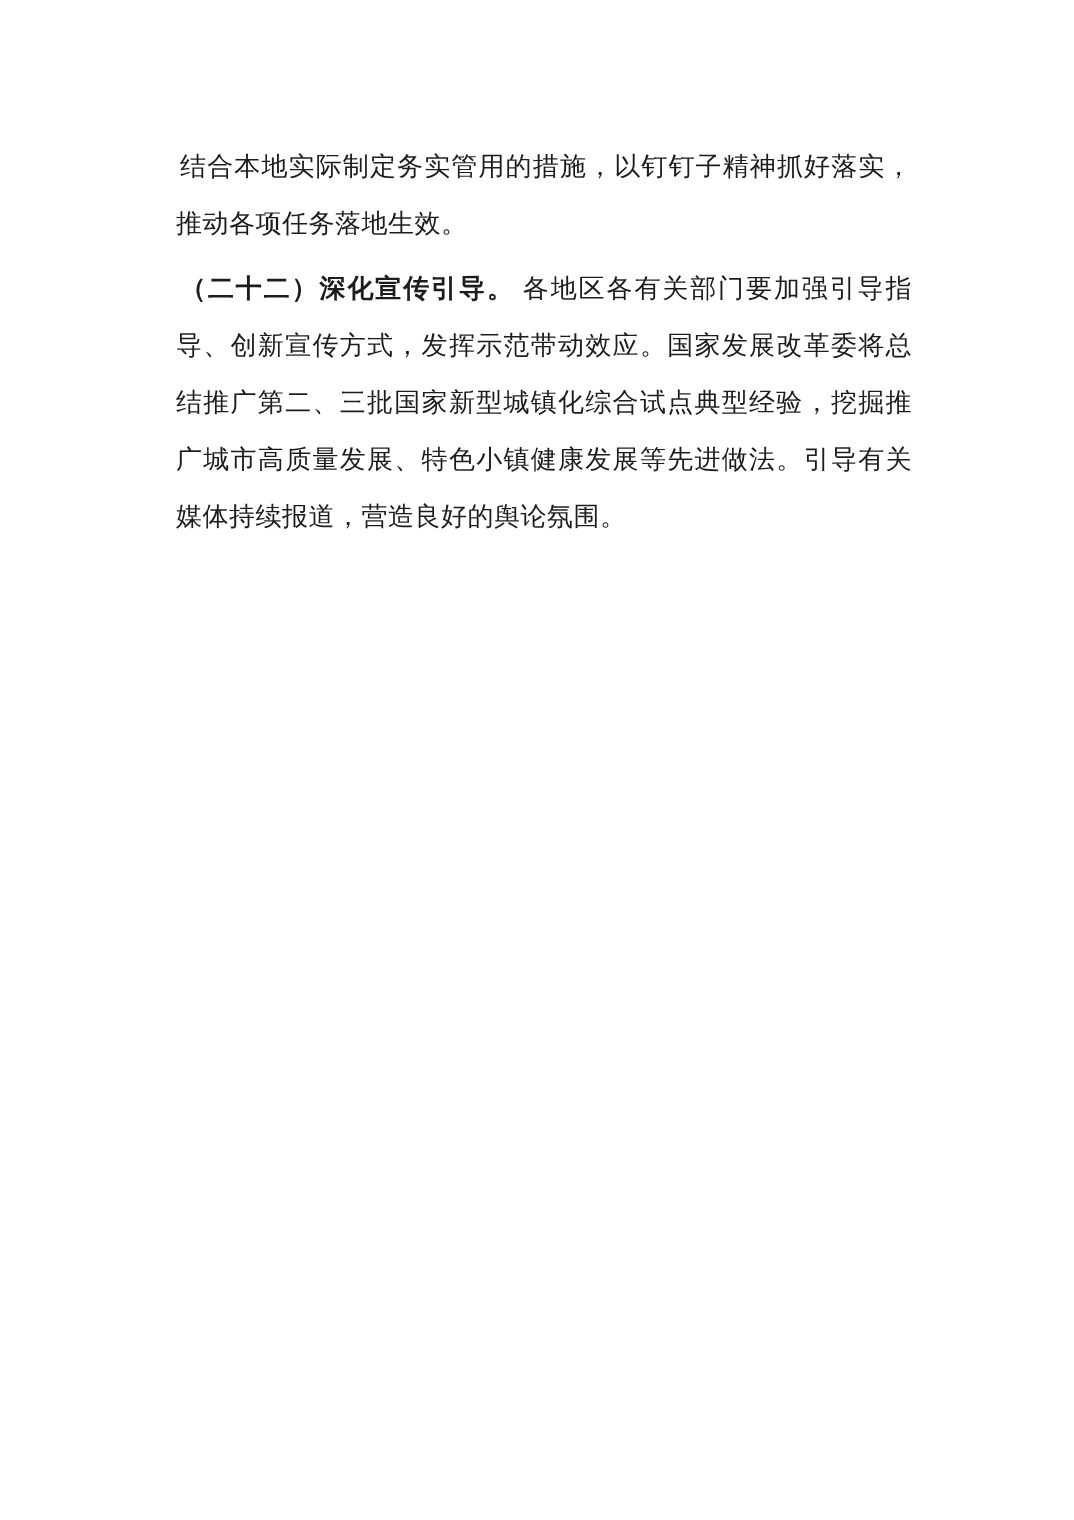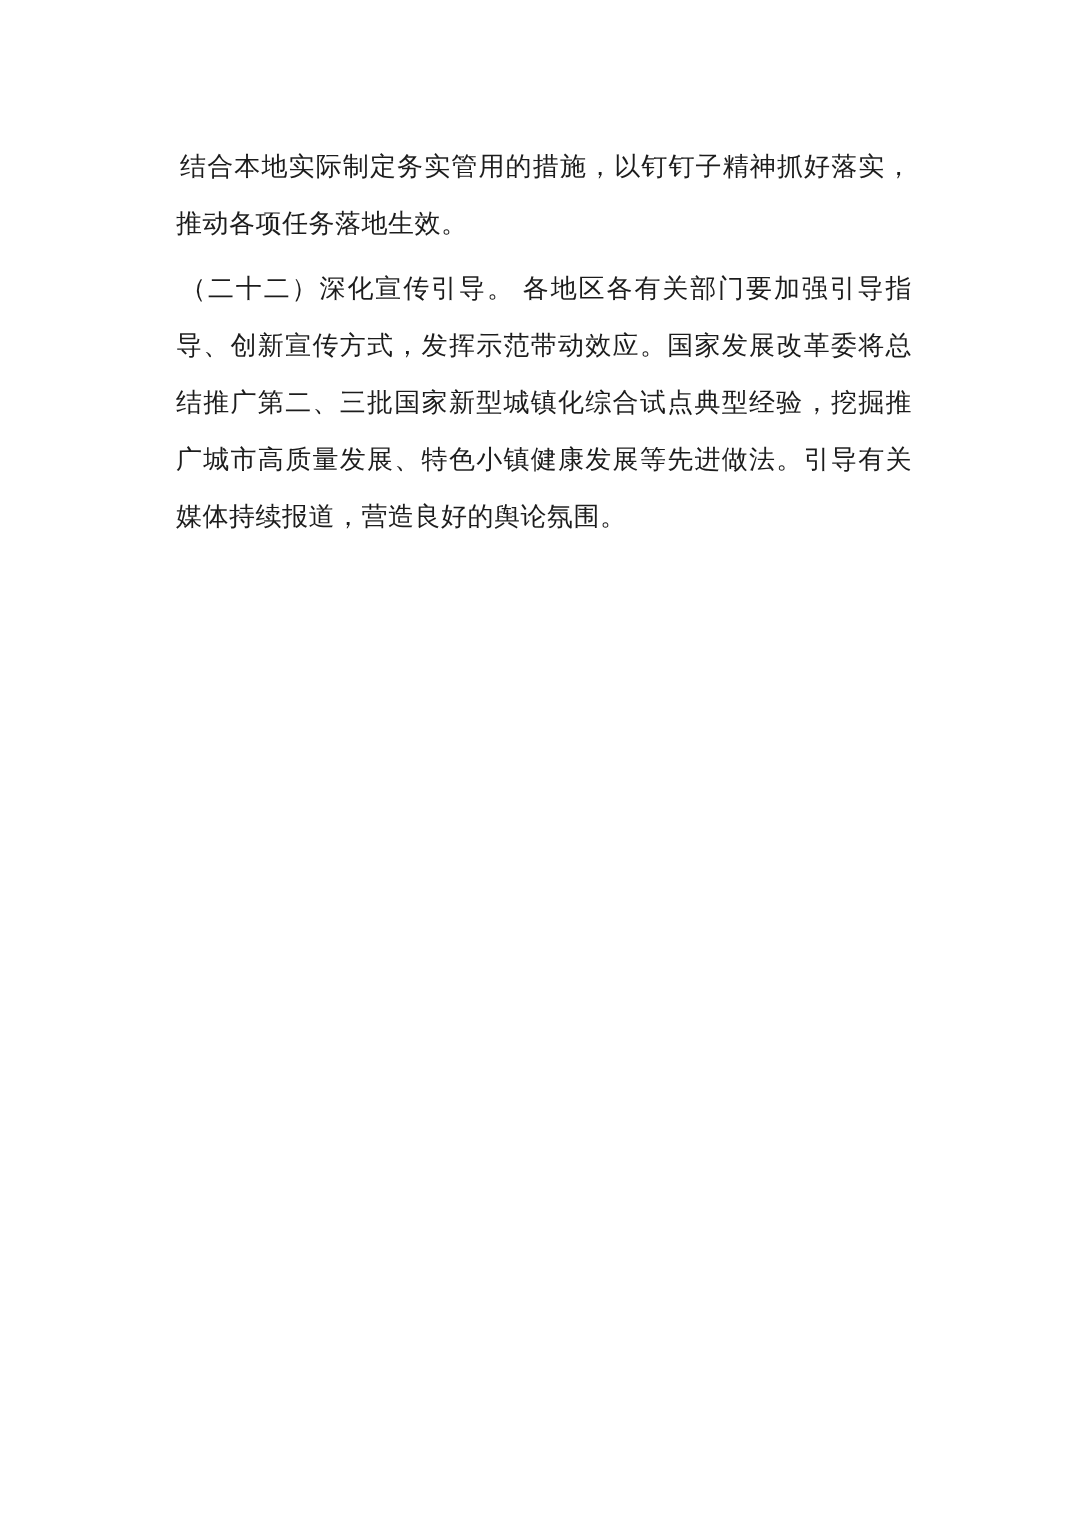--- a/index.html
+++ b/index.html
@@ -29,21 +29,21 @@
     text-justify: inter-ideograph;
     letter-spacing: 0.5px;
   }
 
   .para {
     margin: 0;
     word-break: break-all;
   }
 
   .section-heading {
-    font-weight: normal;
+    font-weight: bold;
   }
 </style>
 </head>
 <body>
 
 <div class="page">
   <div class="text-block">
 
     <p class="para"><span>结合本地实际制定务实管用的措施，以钉钉子精神抓好落实，推动各项任务落地生效。</span></p>
 

